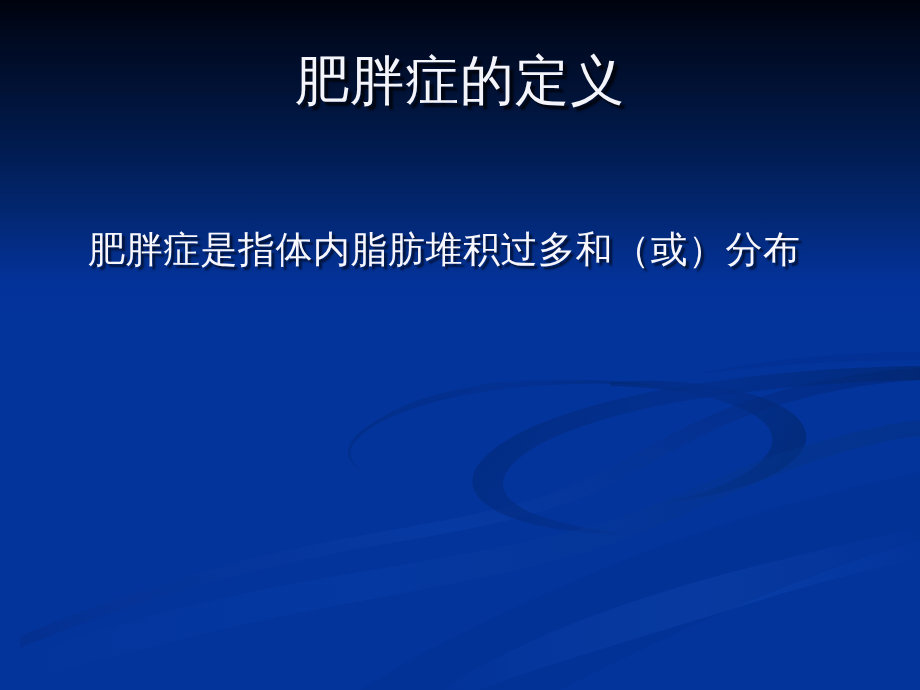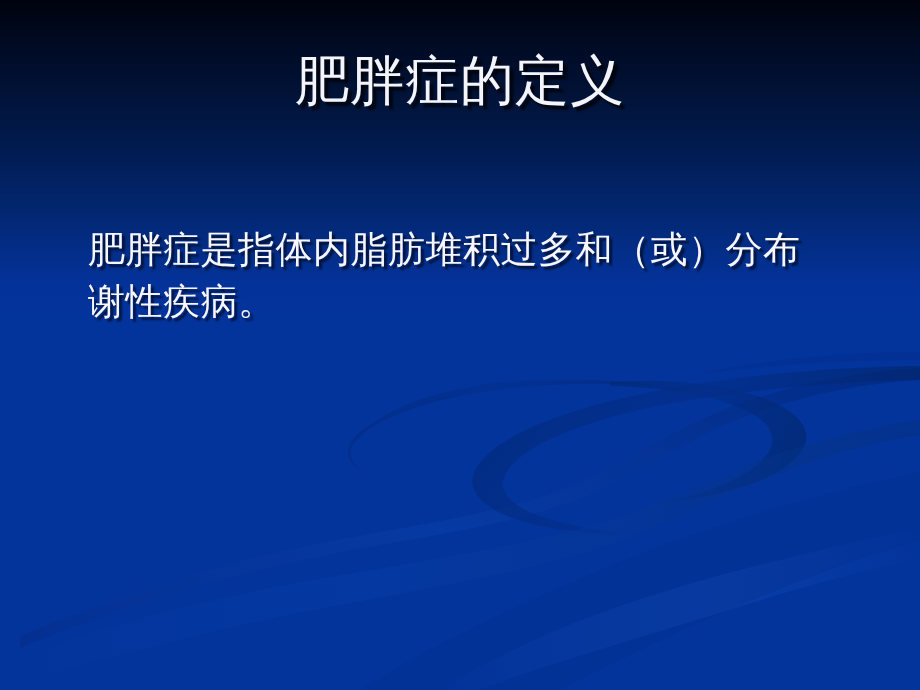--- a/index.html
+++ b/index.html
@@ -133,16 +133,15 @@
 
     <path d="M 920,352 C 840,352 760,360 700,374 C 760,366 840,360 920,360 Z" fill="#032b86" opacity="0.35"></path>
   </svg>
 
   <div id="title-block">
     <span id="title-text">肥胖症的定义</span>
   </div>
 
   <div id="body-block">
     <div class="body-line">肥胖症是指体内脂肪堆积过多和（或）分布</div>
-    <div class="body-line">谢性疾病。</div>
   </div>
 
 </div>
 
 </body></html>

